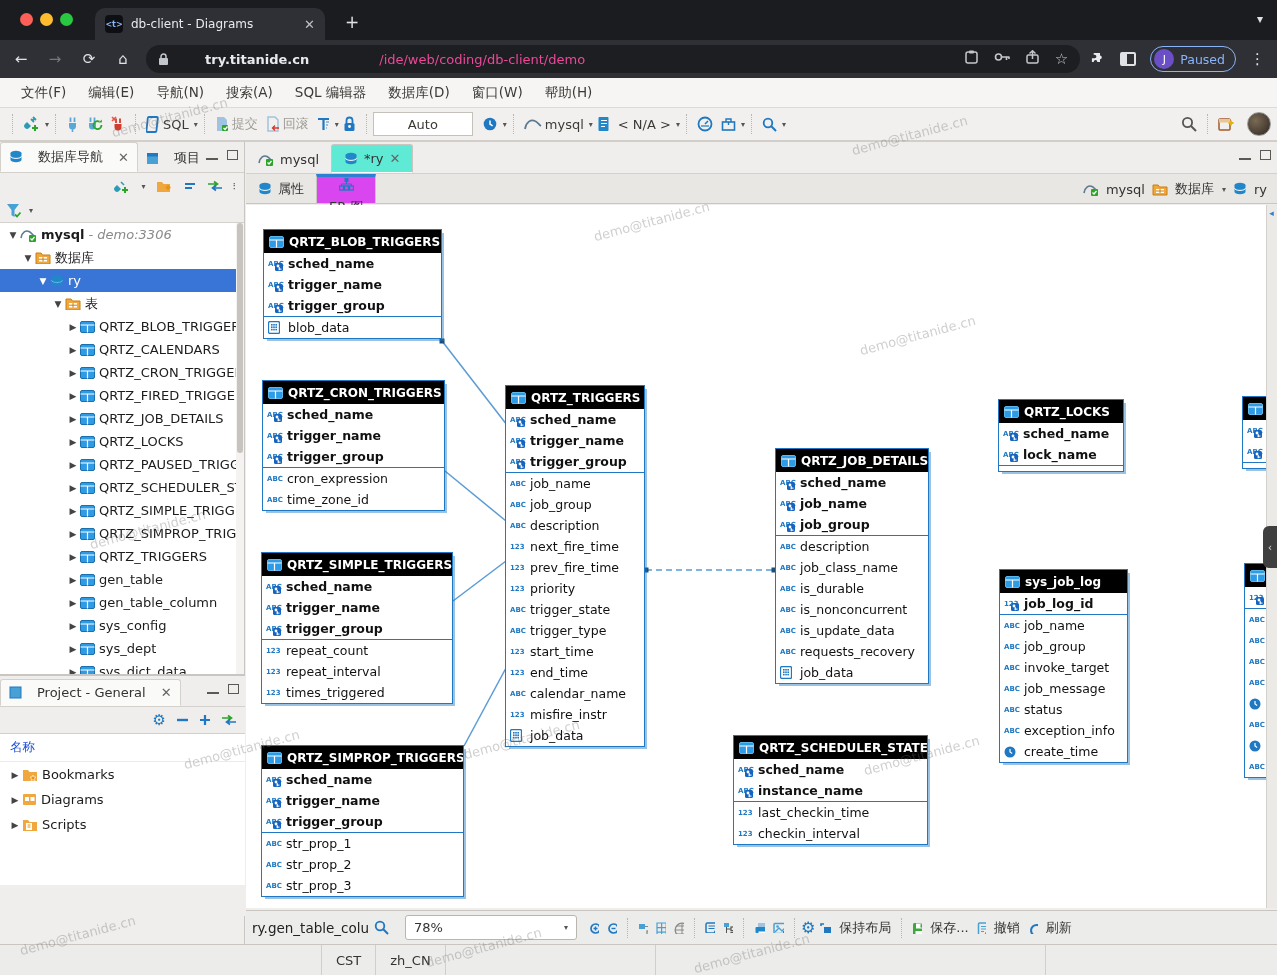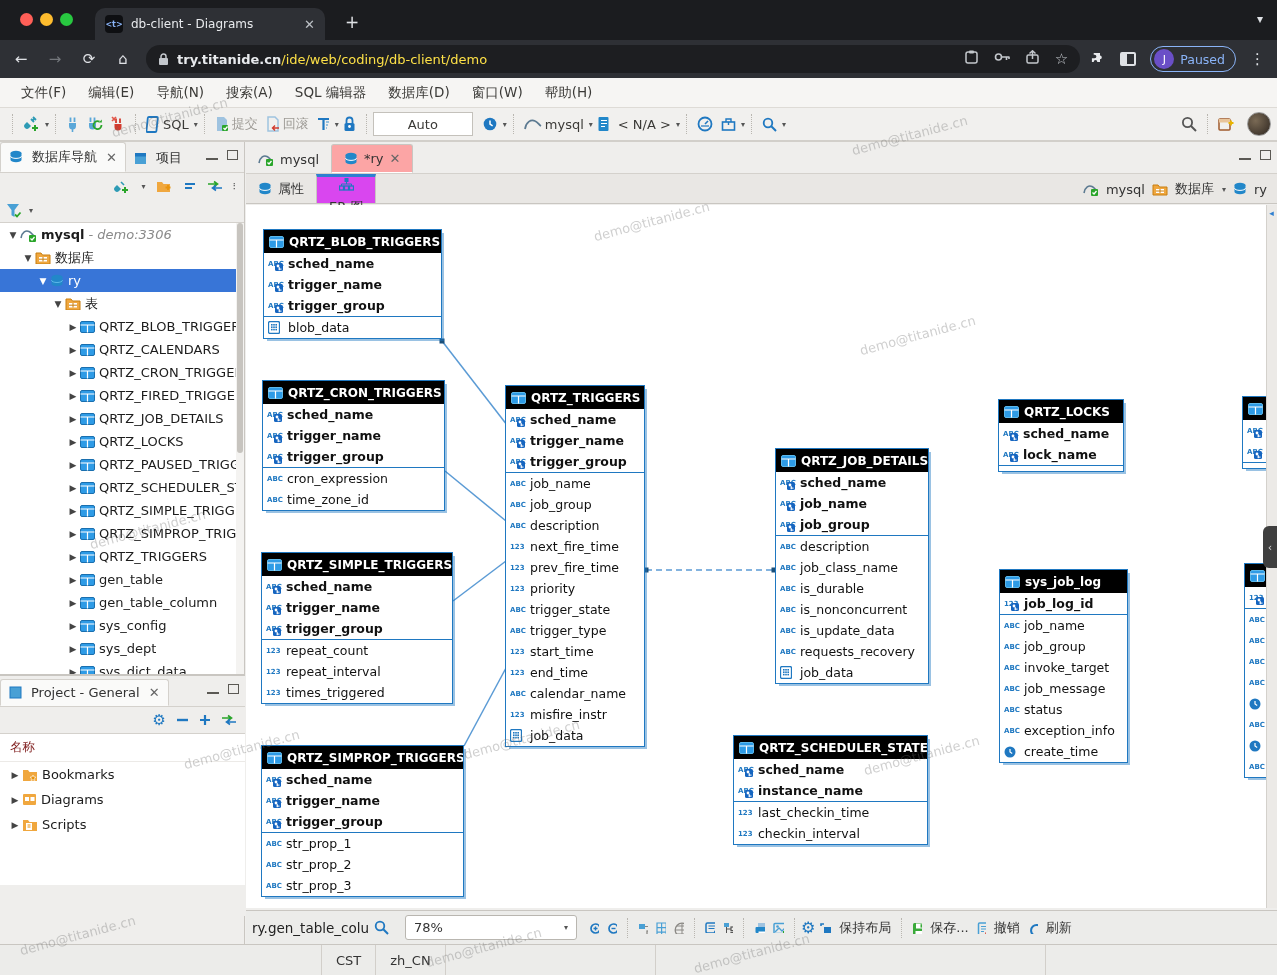--- a/index.html
+++ b/index.html
@@ -16,23 +16,23 @@
   #browser-tab .title { font-size:12px; white-space:nowrap; overflow:hidden; flex:1; }
   #browser-tab .close { color:#bdc1c6; margin-left:8px; font-size:13px; }
   #newtab-btn { position:absolute; left:345px; top:12px; color:#dfe1e5; font-size:17px; }
   #tab-chevron { position:absolute; right:14px; top:12px; color:#dfe1e5; font-size:12px; }
 
   #urlbar { position:absolute; left:0; top:40px; width:1277px; height:38px; background:#2e3035;
     display:flex; align-items:center; color:#dadce0; }
   .nav-ic { width:26px; text-align:center; font-size:15px; margin-left:8px; color:#dfe1e5;}
   .nav-ic.dim { color:#74777c; }
   #omnibox { flex:1; height:28px; margin:0 10px; background:#1d1e21; border-radius:14px; display:flex;
-    align-items:center; padding:0 12px; font-size:13px; }
+    align-items:center; padding:0 12px; font-size:13px;gap:28px; }
   #omnibox .host { color:#e8eaed; font-weight:bold; }
-  #omnibox .path { color:#fde047; }
+  #omnibox .path { color:#ec4899;margin-left:42px; }
   #omnibox .right-ics { margin-left:auto; display:flex; gap:16px; color:#c3c7cc; font-size:13px; }
   .chrome-right { display:flex; align-items:center; gap:14px; margin-right:12px; }
   #profile-pill { display:flex; align-items:center; gap:6px; border:1px solid #8ab4f8; border-radius:14px;
     padding:2px 10px 2px 3px; }
   #profile-pill .pava { width:20px; height:20px; border-radius:50%; background:#6a4fc7; color:#fff;
     display:flex; align-items:center; justify-content:center; font-size:11px; }
   #profile-pill .ptxt { color:#8ab4f8; font-size:12.5px; }
   #sidebar-ic { width:16px; height:14px; border:2px solid #dfe1e5; border-radius:2px; position:relative;}
   #sidebar-ic::after { content:""; position:absolute; left:0; top:0; width:5px; height:10px; background:#dfe1e5;}
 
@@ -47,21 +47,21 @@
   .dd { font-size:8px; color:#555; margin-left:1px; }
   .dis { color:#9d9a95; }
   #auto-combo { background:#fff; border:1px solid #c4c1bb; width:100px; height:24px; display:flex;
     align-items:center; justify-content:center; font-size:13px; }
   #avatar { width:24px; height:24px; border-radius:50%; background:radial-gradient(circle at 35% 35%,#7a6a55,#2e2620); border:1px solid #999; }
 
   
   #workspace { position:absolute; left:0; top:142px; width:1277px; height:802px; background:#efeeec; }
   #leftpanel { position:absolute; left:0; top:0; width:245px; height:802px; border-right:1px solid #c9c6c1; }
   .pane-tabs { height:31px; background:#efeeec; border-bottom:1px solid #d4d1cc; display:flex; align-items:flex-end; position:relative;}
-  .pane-tab { display:flex; align-items:center; gap:9px; padding:5px 8px; font-size:13px; color:#333; }
+  .pane-tab { display:flex; align-items:center; gap:15px; padding:5px 8px; font-size:13px; color:#333; }
   .pane-tab.active { background:#fafaf9; border:1px solid #d4d1cc; border-bottom:1px solid #fafaf9; border-radius:3px 3px 0 0;}
   .winbtns { position:absolute; right:6px; top:8px; display:flex; gap:9px; }
   .winbtn { width:11px; height:10px; border:1.5px solid #5b5954; }
   .winbtn.min { height:4px; margin-top:6px; border-width:0 0 2px 0; width:12px;}
   .mini-toolbar { height:26px; display:flex; align-items:center; justify-content:flex-end; gap:10px; padding:0 8px; background:#efeeec;}
   #filter-row { display:flex; align-items:center; gap:6px; padding:4px 6px; background:#efeeec; }
   #filter-input { flex:1; height:26px; border:1px solid #b9b6b0; border-radius:4px; background:#fff;
     font-size:13px; padding:0 8px; color:#888; font-family:inherit;}
   #nav-tree { background:#fff; height:462px; overflow:hidden; position:relative; border-top:1px solid #d4d1cc;}
   .trow { height:23px; display:flex; align-items:center; white-space:nowrap; color:#1c1c1c; font-size:13px; }
@@ -69,27 +69,27 @@
   .trow .lbl { margin-left:4px; overflow:hidden; }
   .trow .sfx { color:#8a8a8a; font-style:italic; margin-left:4px; }
   .trow.sel { background:#3875d7; color:#fff; }
   .trow.sel .arr { color:#fff; }
   .vscroll { position:absolute; right:0; top:0; width:8px; height:100%; background:#f4f3f1; }
   .vscroll .thumb { position:absolute; left:1px; width:6px; background:#c7c4bf; border-radius:3px; }
   #nav-hscroll { position:absolute; left:4px; bottom:2px; width:225px; height:5px; background:#c9c6c1; border-radius:3px;}
 
   #projpanel { position:absolute; left:0; top:532px; width:245px; height:242px; border-top:2px solid #c9c6c1; background:#efeeec;}
   #proj-body { background:#fff; height:152px; border-top:1px solid #d4d1cc;}
-  #name-hdr { color:#7f1d1d; font-size:12.5px; padding:5px 10px; border-bottom:1px solid #eceae7; background:#fff;}
+  #name-hdr { color:#1d4ed8; font-size:12.5px; padding:5px 10px; border-bottom:1px solid #eceae7; background:#fff;}
 
   
   #editor { position:absolute; left:246px; top:0; width:1031px; height:802px; background:#efeeec; }
   #ed-tabs { height:32px; display:flex; align-items:flex-end; position:relative; border-bottom:1px solid #d4d1cc;}
   .ed-tab { display:flex; align-items:center; gap:6px; padding:6px 12px; font-size:13px; color:#333; }
-  .ed-tab.active { background:#fca5a5; border:1px solid #c9c6c1; border-bottom-color:#fff; border-radius:3px 3px 0 0; }
+  .ed-tab.active { background:#5eead4; border:1px solid #c9c6c1; border-bottom-color:#fff; border-radius:3px 3px 0 0; }
   #ed-subtabs { height:30px; display:flex; align-items:stretch; background:#e9e7e4; border-bottom:1px solid #c9c6c1; position:relative;}
   .sub-tab { display:flex; align-items:center; gap:6px; padding:0 12px; font-size:13px; color:#333; }
   .sub-tab.active { background:#d946ef; border-left:1px solid #c9c6c1; border-right:1px solid #c9c6c1; border-top:3px solid #2f7fd0;flex-direction:column; }
   #crumbs { position:absolute; right:10px; top:0; height:30px; display:flex; align-items:center; gap:7px; font-size:13px; color:#333;}
 
   #canvas { position:absolute; left:0; top:63px; width:1031px; height:703px; background:#fff; overflow:hidden; }
   #conn-svg { position:absolute; left:0; top:0; }
   .er-table { position:absolute; background:#fff; border:1px solid #1f78c1; box-shadow:3px 3px 0 -1px rgba(31,120,193,.45); }
   .er-head { background:#000; color:#fff; font-weight:bold; font-size:12px; height:23px; display:flex;
     align-items:center; gap:5px; padding:0 5px; white-space:nowrap; overflow:hidden;}

